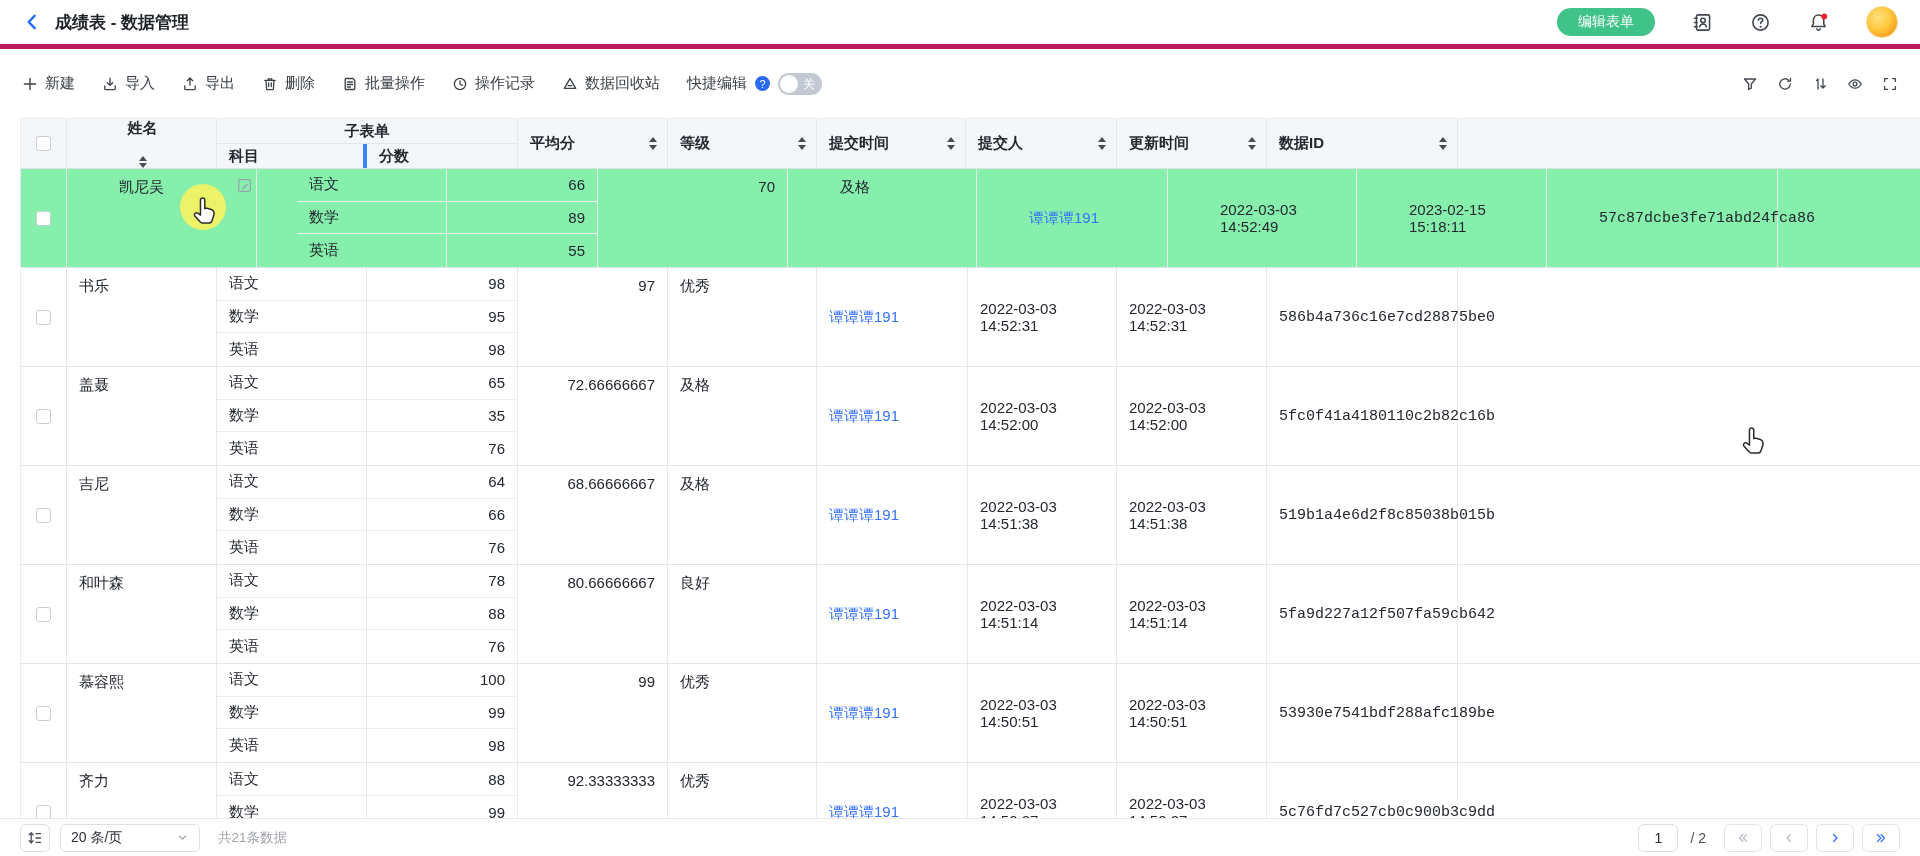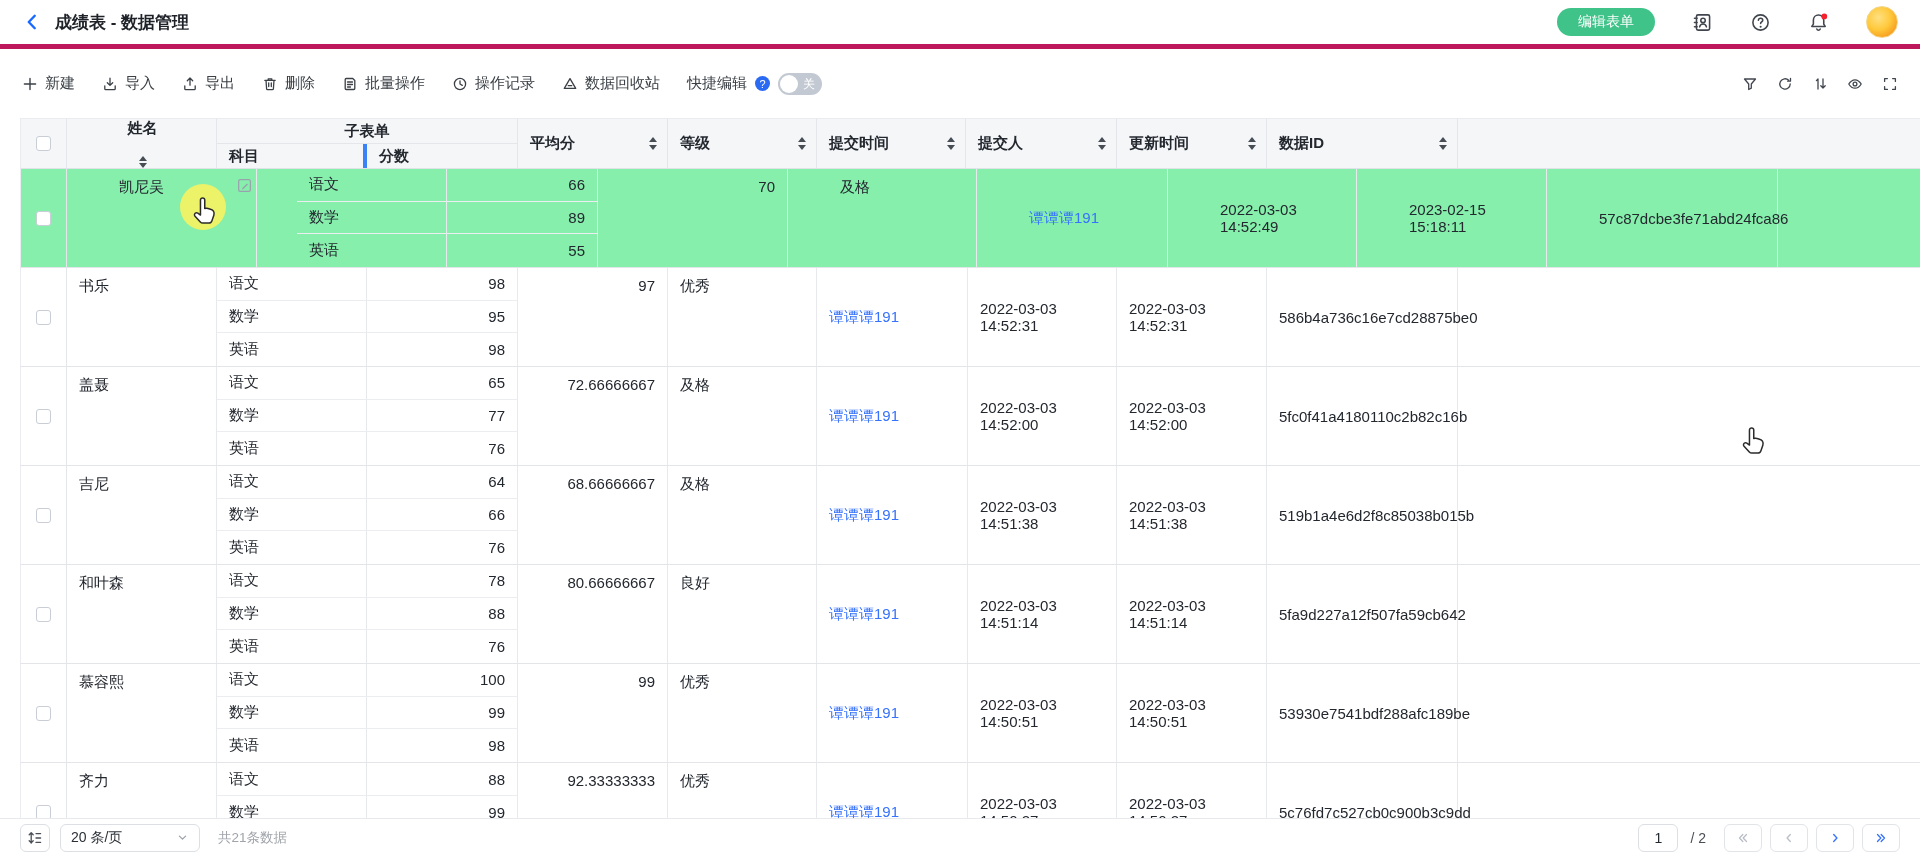--- a/index.html
+++ b/index.html
@@ -71,21 +71,21 @@
   .edit { position:absolute; right:3px; top:8px; width:17px; height:17px; color:#9aa3ad; cursor:pointer; }
   .sub { width:301px; display:flex; flex-direction:column; }
   .srow { display:flex; height:33px; border-bottom:1px solid #ecedf0; }
   .srow:last-child { border-bottom:none; }
   .scell { display:flex; align-items:center; }
   .subj { width:150px; border-right:1px solid #e7e9ec; padding-left:12px; }
   .scor { flex:1; justify-content:flex-end; padding-right:12px; border-right:1px solid #e7e9ec; }
   .avg-c { display:flex; justify-content:flex-end; padding:9px 12px 0; }
   .grade-c { padding:9px 0 0 12px; }
   .subm-c, .t1-c, .t2-c, .id-c { display:flex; align-items:center; padding-left:12px; }
-  .id-c { padding-right:6px; }
+  .id-c { padding-right:6px;font-family:Liberation Mono, monospace; }
   .lnk { color:#3672fd; text-decoration:none; cursor:pointer; }
 
   
   .footer { position:absolute; left:0; bottom:0; width:1920px; height:38px; background:#fff;
             border-top:1px solid #e7e9ec; display:flex; align-items:center;
             justify-content:space-between; padding:0 20px; }
   .f-left { display:flex; align-items:center; gap:10px; }
   .fbtn { width:30px; height:28px; border:1px solid #dcdfe3; border-radius:6px;
           display:flex; align-items:center; justify-content:center; color:#4a4f57; cursor:pointer; }
   .fbtn .ic { width:16px; height:16px; }
@@ -385,21 +385,21 @@
           <span class="cbx"></span>
         </div>
         <div class="c name-c w-name"><span class="nm">盖聂</span></div>
         <div class="sub">
           <div class="srow">
             <div class="scell subj">语文</div>
             <div class="scell scor">65</div>
           </div>
           <div class="srow">
             <div class="scell subj">数学</div>
-            <div class="scell scor">77</div>
+            <div class="scell scor">35</div>
           </div>
           <div class="srow">
             <div class="scell subj">英语</div>
             <div class="scell scor">76</div>
           </div>
         </div>
         <div class="c avg-c w-avg">72.66666667</div>
         <div class="c grade-c w-grade">及格</div>
         <div class="c subm-c w-subm">
           <a class="lnk">谭谭谭191</a>

